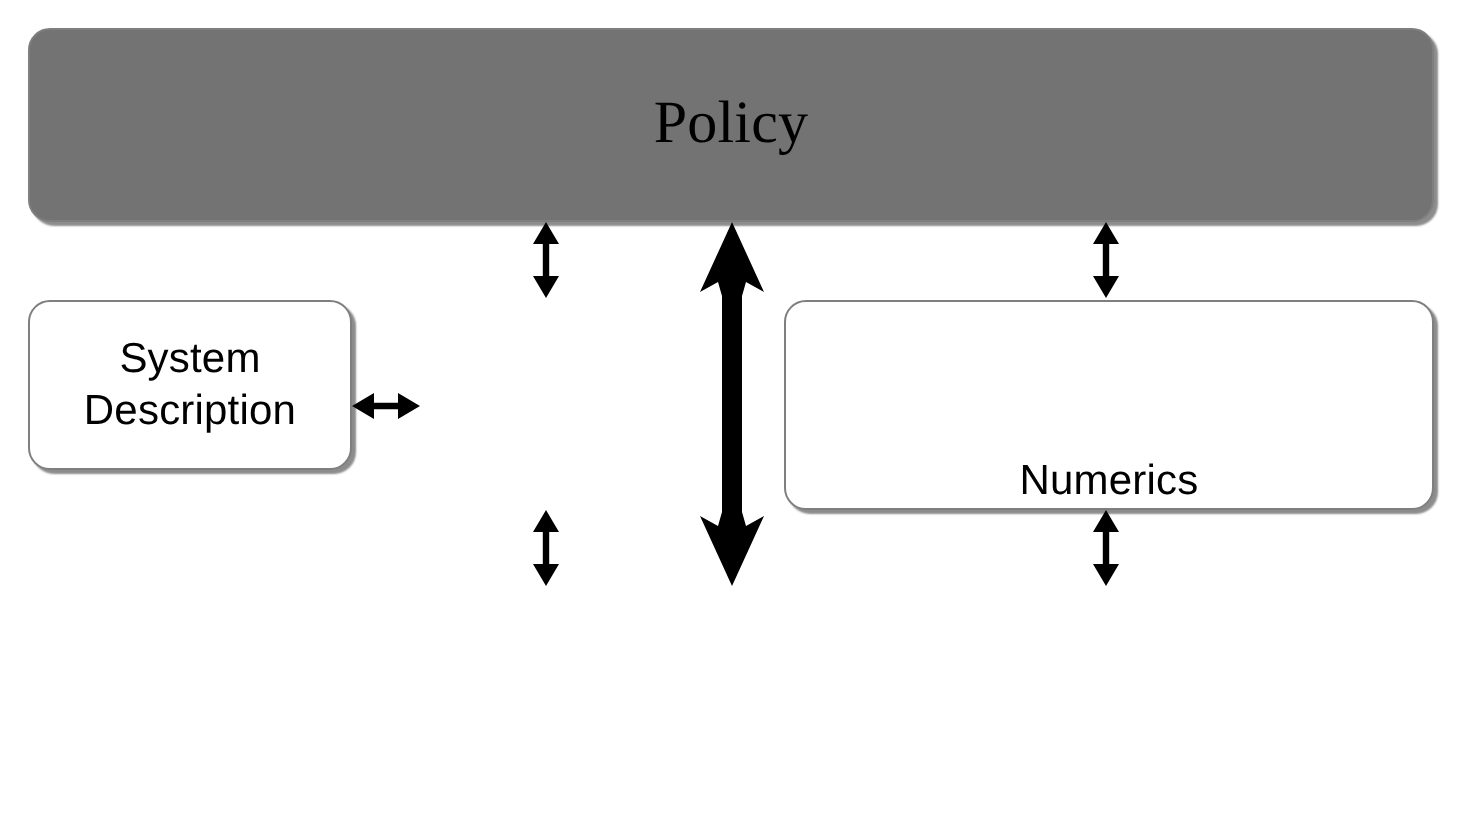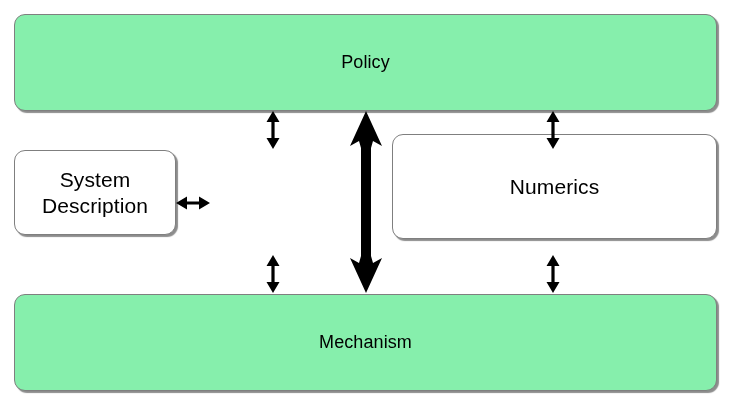--- a/index.html
+++ b/index.html
@@ -23,38 +23,39 @@
     justify-content: center;
     text-align: center;
     border: 1.5px solid #7f7f7f;
     border-radius: 11px;
     box-shadow: 2px 2px 1px rgba(0,0,0,0.45);
     color: #000000;
     line-height: 1.22;
     letter-spacing: 0.1px;
   }
   .node.band {
-    background: #86efac;
-    font-size: 18px;
+    background: #737373;
+    font-size: 30px;
+    font-family: Liberation Serif, serif;
   }
   .node.cell {
     background: #ffffff;
     font-size: 21px;
   }
   .node-label {
     display: block;
     white-space: pre-line;
   }
 
   
   #policy-box      { left: 14px;  top: 14px;  width: 703px; height: 97px; }
   #mechanism-box   { left: 14px;  top: 294px; width: 703px; height: 97px; }
   #sysdesc-box     { left: 14px;  top: 150px; width: 162px; height: 85px; }
   #data-box        { left: 210px; top: 150px; width: 128px; height: 105px; }
-  #numerics-box    { left: 392px; top: 134px; width: 325px; height: 105px; }
+  #numerics-box    { left: 392px; top: 150px; width: 325px; height: 105px; align-items: flex-end; }
 
   .arrow {
     position: absolute;
   }
   .arrow svg { display: block; overflow: visible; }
 
   #arrow-policy-data     { left: 258px; top: 110px; }
   #arrow-policy-numerics { left: 538px; top: 110px; }
   #arrow-data-mech       { left: 258px; top: 254px; }
   #arrow-numerics-mech   { left: 538px; top: 254px; }
@@ -73,23 +74,20 @@
   <div class="node cell" id="sysdesc-box">
     <span class="node-label">System
 Description</span>
   </div>
 
 
   <div class="node cell" id="numerics-box">
     <span class="node-label">Numerics</span>
   </div>
 
-  <div class="node band" id="mechanism-box">
-    <span class="node-label">Mechanism</span>
-  </div>
 
   <div class="arrow" id="arrow-policy-data">
     <svg width="30" height="40" viewBox="0 0 30 40">
       <path d="M15 1 L21.5 12 L16.6 12 L16.6 28 L21.5 28 L15 39 L8.5 28 L13.4 28 L13.4 12 L8.5 12 Z" fill="#000000"></path>
     </svg>
   </div>
 
   <div class="arrow" id="arrow-policy-numerics">
     <svg width="30" height="40" viewBox="0 0 30 40">
       <path d="M15 1 L21.5 12 L16.6 12 L16.6 28 L21.5 28 L15 39 L8.5 28 L13.4 28 L13.4 12 L8.5 12 Z" fill="#000000"></path>

